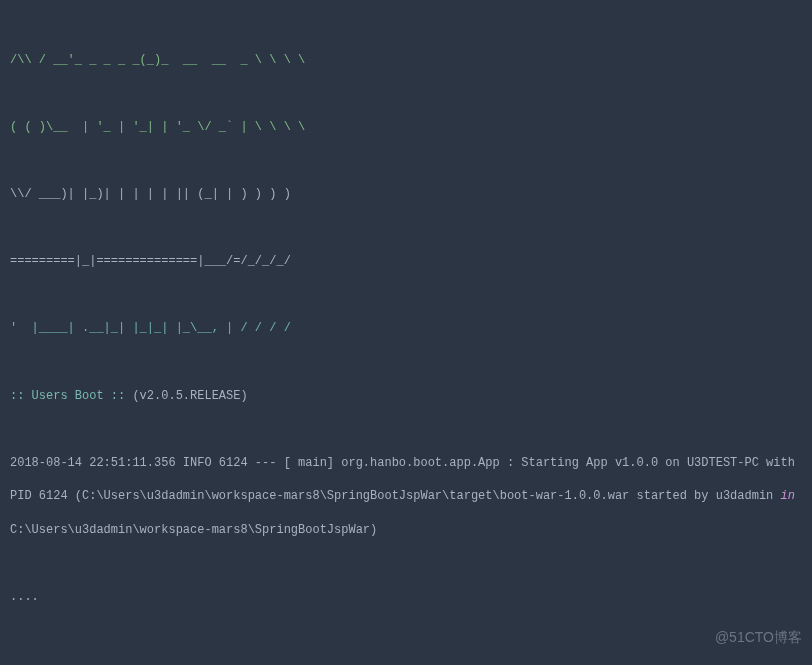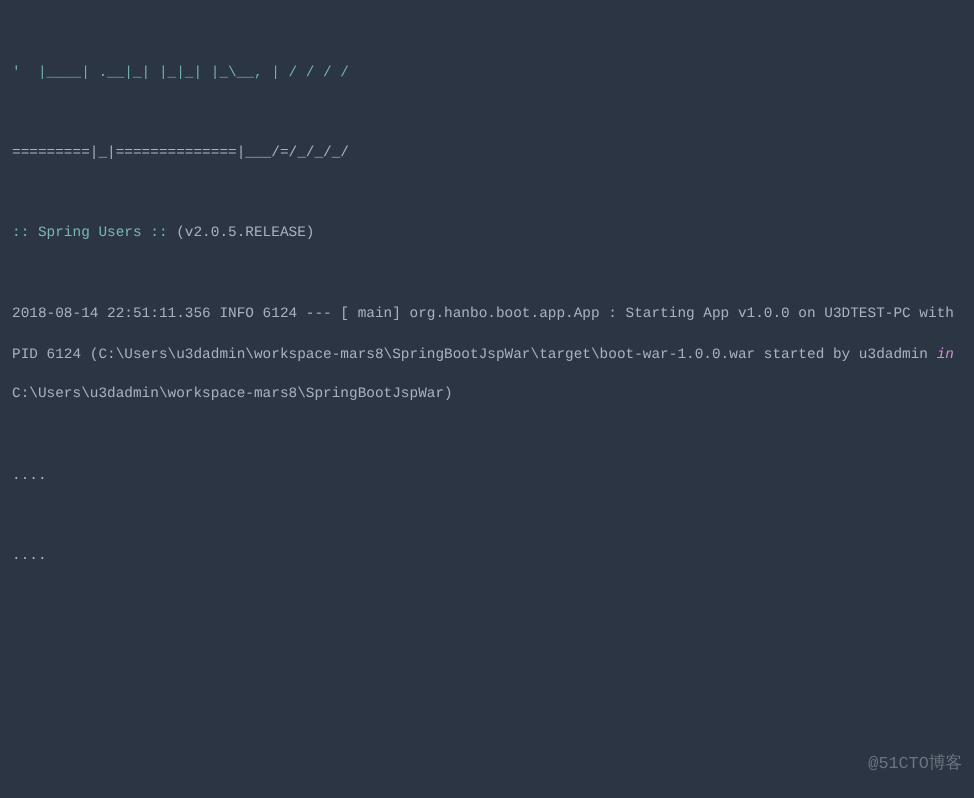--- a/index.html
+++ b/index.html
@@ -42,33 +42,36 @@
     .keyword-in {
       color: #c78fd4;
       font-style: italic;
     }
     .watermark {
       position: absolute;
       bottom: 8px;
       right: 10px;
       color: #6b7580;
       font-size: 14px;
-      font-family: Liberation Mono, monospace;
+      font-family: Liberation Sans, sans-serif;
     }
     .line {
       display: block;
     }
   </style>
 </head>
 <body>
 
 <div class="terminal">
+<span class="line ascii-green">/\\ / __'_ _ _ _ _(_)_  __  __  _ \ \ \ \</span>
+<span class="line ascii-green">( ( )\__  | '_ | '_| | '_ \/ _` | \ \ \ \</span>
+<span class="line ascii-gray">\\/ ___)| |_)| | | | | || (_| | ) ) ) )</span>
+<span class="line ascii-gray">=========|_|==============|___/=/_/_/_/</span>
 <span class="line ascii-cyan">'  |____| .__|_| |_|_| |_\__, | / / / /</span>
-<span class="line ascii-gray">=========|_|==============|___/=/_/_/_/</span>
-<span class="line"><span class="ascii-mixed-cyan">:: Spring Users ::</span><span> (v2.0.5.RELEASE)</span></span>
+<span class="line"><span class="ascii-mixed-cyan">:: Users Boot ::</span><span> (v2.0.5.RELEASE)</span></span>
 <span class="line log-line"><span>2018-08-14 22:51:11.356 INFO 6124 --- [ main] org.hanbo.boot.app.App : Starting App v1.0.0 on U3DTEST-PC with PID 6124 (C:\Users\u3dadmin\workspace-mars8\SpringBootJspWar\target\boot-war-1.0.0.war started by u3dadmin </span><span class="keyword-in">in</span><span> C:\Users\u3dadmin\workspace-mars8\SpringBootJspWar)</span></span>
 <span class="line log-line">....</span>
 <span class="line log-line">....</span>
 
 
 
 </div>
 
 <div class="watermark">@51CTO博客</div>
 

